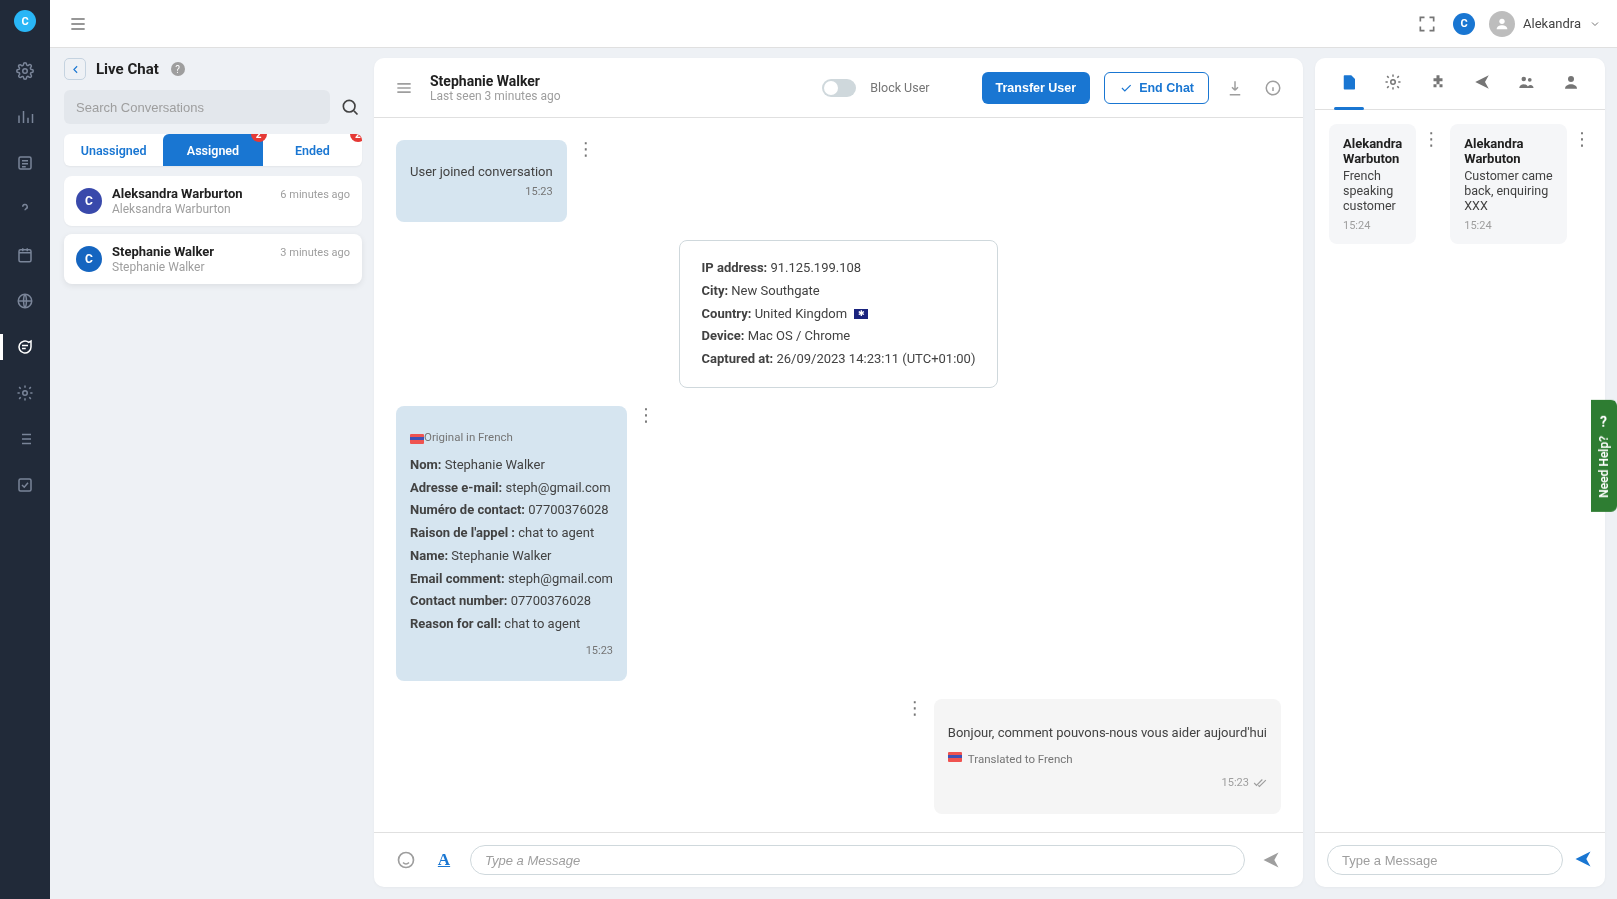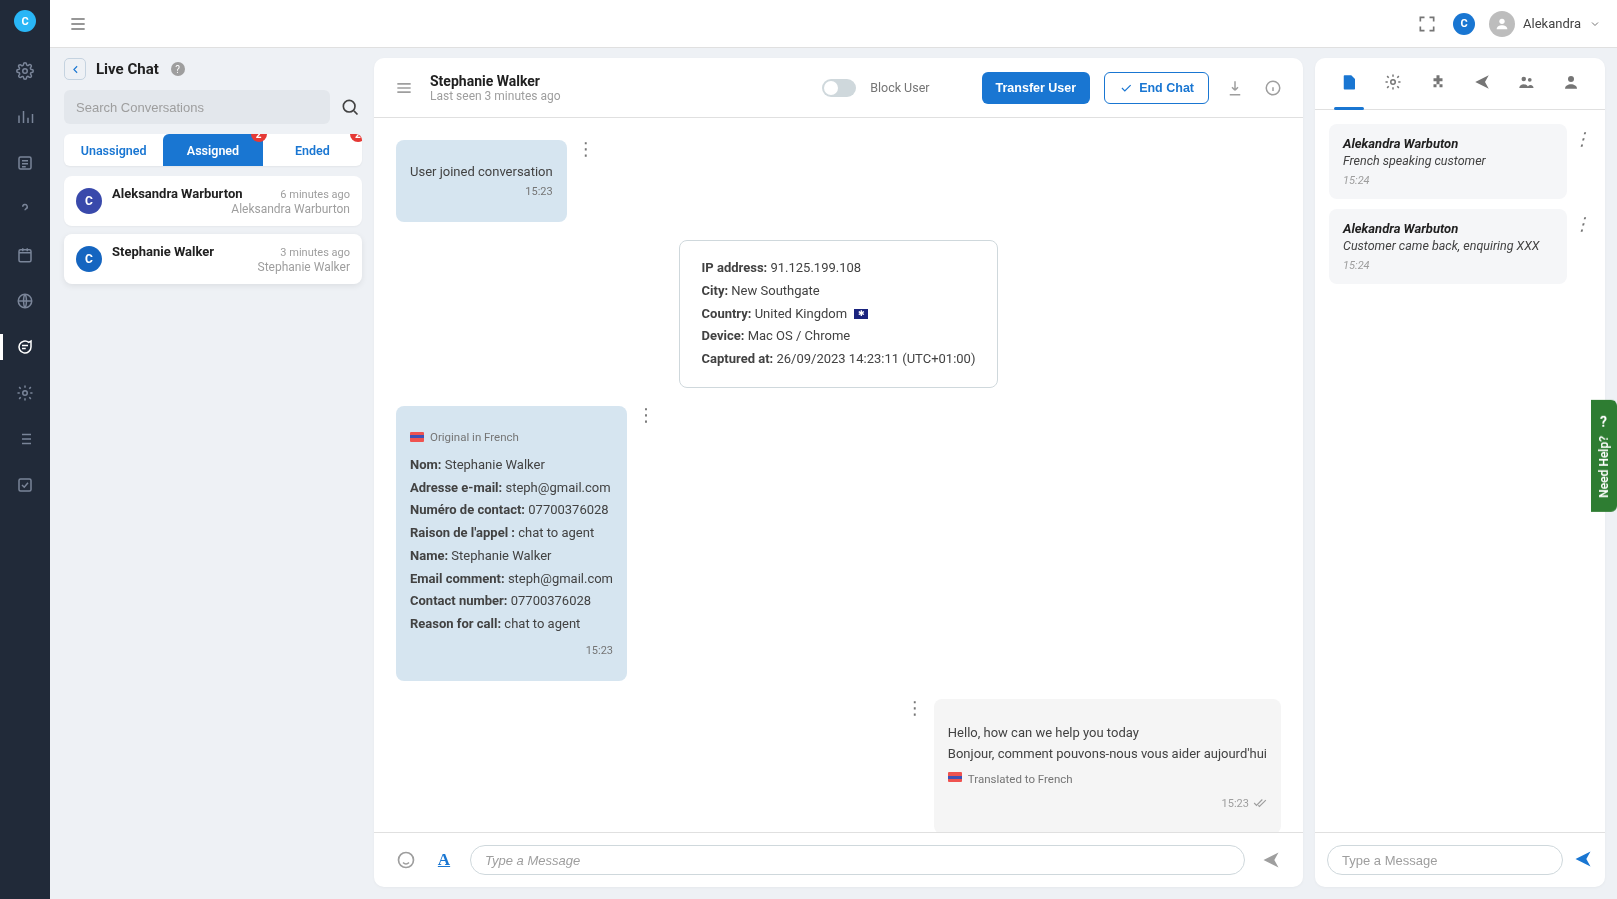--- a/index.html
+++ b/index.html
@@ -142,21 +142,21 @@
     display:flex; gap:10px; cursor:pointer;
     box-shadow:0 1px 2px rgba(0,0,0,.04);
   }
   .conv-card.active { box-shadow:0 2px 6px rgba(0,0,0,.08); }
   .conv-avatar{
     width:26px;height:26px;border-radius:50%;background:#1565C0;color:#fff;
     display:flex;align-items:center;justify-content:center;font-size:12px;font-weight:bold;
     margin-top:2px;
   }
   .conv-avatar.purple{background:#3949AB;}
-  .conv-body{flex:1;display:flex;flex-direction:column;text-align:right;}
+  .conv-body{flex:1;display:flex;flex-direction:column;}
   .conv-top{display:flex;justify-content:space-between;align-items:baseline;}
   .conv-name{font-size:13px;font-weight:700;color:#212121;}
   .conv-time{font-size:11px;color:#9E9E9E;}
   .conv-sub{font-size:12px;color:#9E9E9E;margin-top:1px;}
   
   .chatcol {
     flex:1;
     background:#fff;
     border-radius:10px;
     margin: 0 12px;
@@ -199,21 +199,21 @@
     border-radius:8px;padding:24px 14px;max-width:60%;
   }
   .bubble.system{background:var(--lightblue-bg);color:#424242;}
   .bubble.system .time,.bubble.translated .time{font-size:11px;color:#757575;text-align:right;margin-top:6px;}
   .infobox{
     border:1.5px solid #CFD8DC;border-radius:8px;padding:16px 22px;
     font-size:13px;line-height:1.75;color:#424242;max-width:520px;
   }
   .infobox b{font-weight:700;}
   .bubble.translated{background:var(--lightblue-bg);max-width:44%;}
-  .trans-head{display:flex;align-items:center;gap:6px;color:#757575;font-size:11.5px;margin-bottom:10px;}
+  .trans-head{display:flex;align-items:flex-end;color:#757575;font-size:11.5px;margin-bottom:10px;}
   .flag{width:14px;height:10px;background:#EF5350;position:relative;display:inline-block;border-radius:1px;}
   .flag::before{content:"";position:absolute;inset:33% 0;background:#fff;}
   .flag::after{content:"";position:absolute;inset:33% 0;background:#3F51B5;}
   .trans-body{font-size:13px;line-height:1.75;}
   .trans-body b{font-weight:700;}
   .trans-time{font-size:11px;color:#757575;text-align:right;margin-top:8px;}
   .bubble.outgoing{background:#F5F5F5;max-width:56%;}
   .out-text{font-size:13px;line-height:1.6;}
   .out-foot{display:flex;align-items:flex-start;gap:6px;margin-top:8px;color:#757575;font-size:11.5px;}
   .out-time{font-size:11px;color:#9E9E9E;text-align:right;margin-top:10px;display:flex;justify-content:flex-end;align-items:center;gap:4px;}
@@ -240,21 +240,21 @@
   }
   .notes-tabs{
     height:52px;border-bottom:1px solid var(--border);
     display:flex;align-items:center;justify-content:space-around;padding:0 12px;
   }
   .notes-tab{color:#757575;cursor:pointer;position:relative;padding:6px 4px;}
   .notes-tab.active{color:var(--blue);}
   .notes-tab.active::after{content:"";position:absolute;left:-2px;right:-2px;bottom:-10px;height:3px;background:var(--blue);border-radius:2px;}
   .notes-tab svg{width:18px;height:18px;fill:currentColor;}
   .notes-tab.stroke svg{fill:none;stroke:currentColor;stroke-width:2;}
-  .notes-list{flex:1;overflow-y:auto;padding:14px;display:flex;flex-direction:column;gap:10px;font-style:italic;}
+  .notes-list{flex:1;overflow-y:auto;padding:14px;display:flex;flex-direction:row;gap:10px;}
   .note-card{
     background:#F5F6F8;border-radius:8px;padding:12px 14px;position:relative;
   }
   .note-author{font-size:13px;font-weight:700;color:#212121;}
   .note-text{font-size:12.5px;color:#424242;margin-top:2px;}
   .note-time{font-size:11px;color:#9E9E9E;margin-top:6px;}
   
   .note-row{display:flex;align-items:flex-start;gap:6px;}
   .note-row .note-card{flex:1;}
   .note-row .dots-btn{margin-top:6px;}
@@ -510,21 +510,20 @@
                 <div><b>Reason for call:</b> <span>chat to agent</span></div>
               </div>
             <div class="trans-time">15:23</div>
           </div>
           <div class="dots-btn">⋮</div>
         </div>
 
         <div class="row-right">
           <div class="dots-btn">⋮</div>
           <div class="bubble outgoing">
-            <div class="out-text">Hello, how can we help you today</div>
             <div class="out-text">Bonjour, comment pouvons-nous vous aider aujourd'hui</div>
             <div class="out-foot">
                 <span class="flag"></span>
                 <span>Translated to French</span>
               </div>
             <div class="out-time">
                 <span>15:23</span>
                 <svg viewBox="0 0 24 24">
                   <path d="M2 12l4 4L16 6M9 16l2 2L22 7"></path>
                 </svg>

